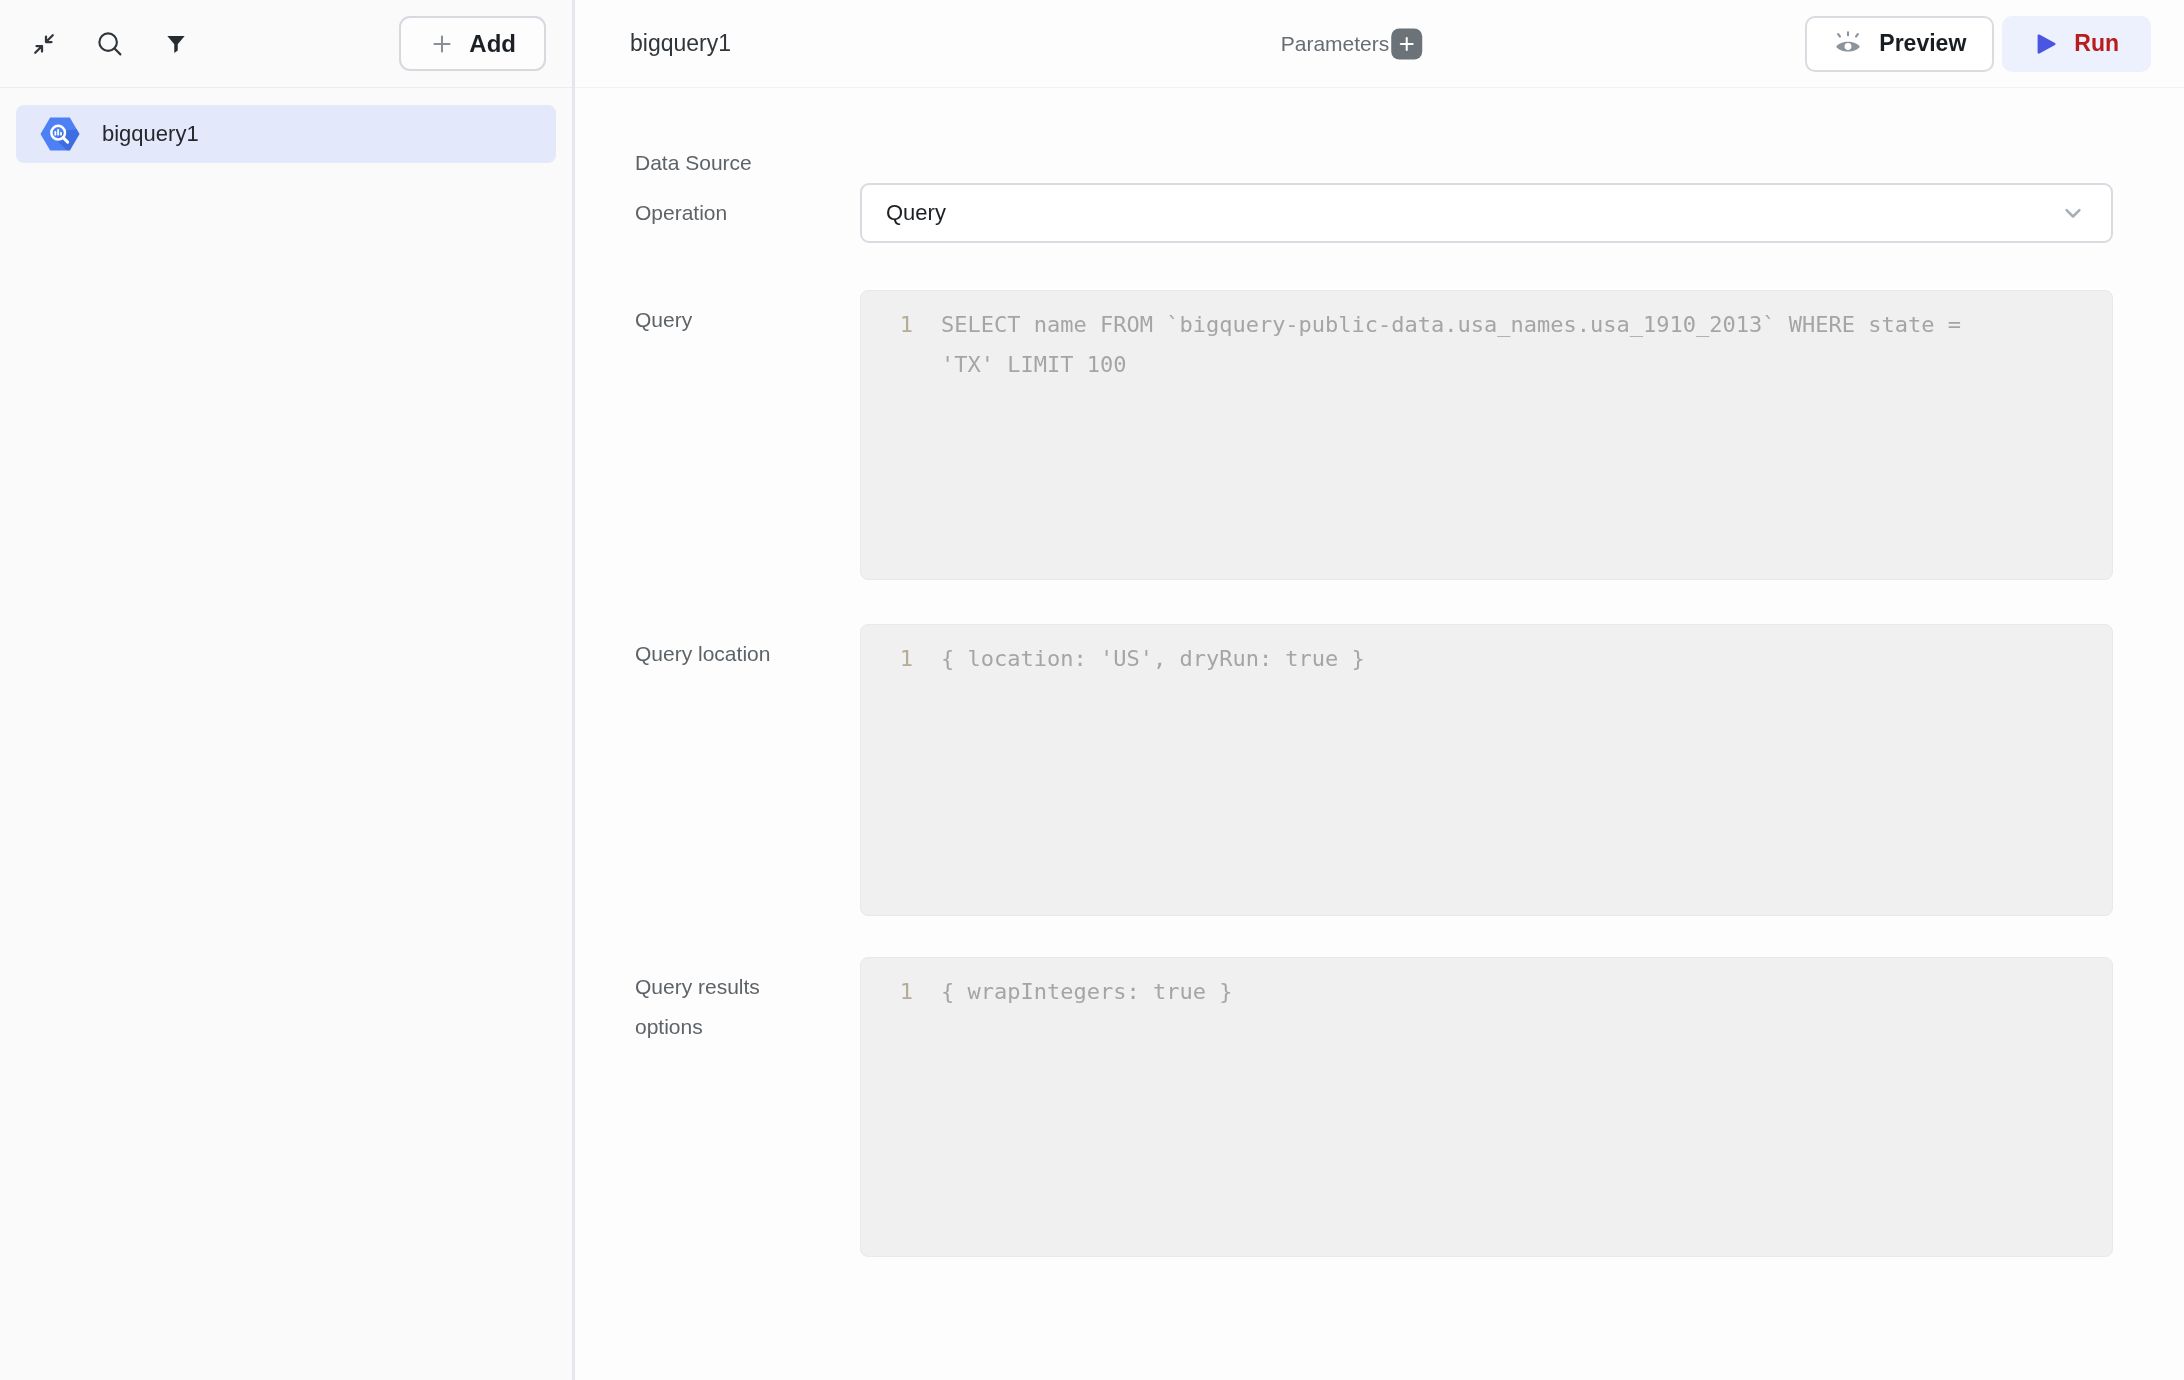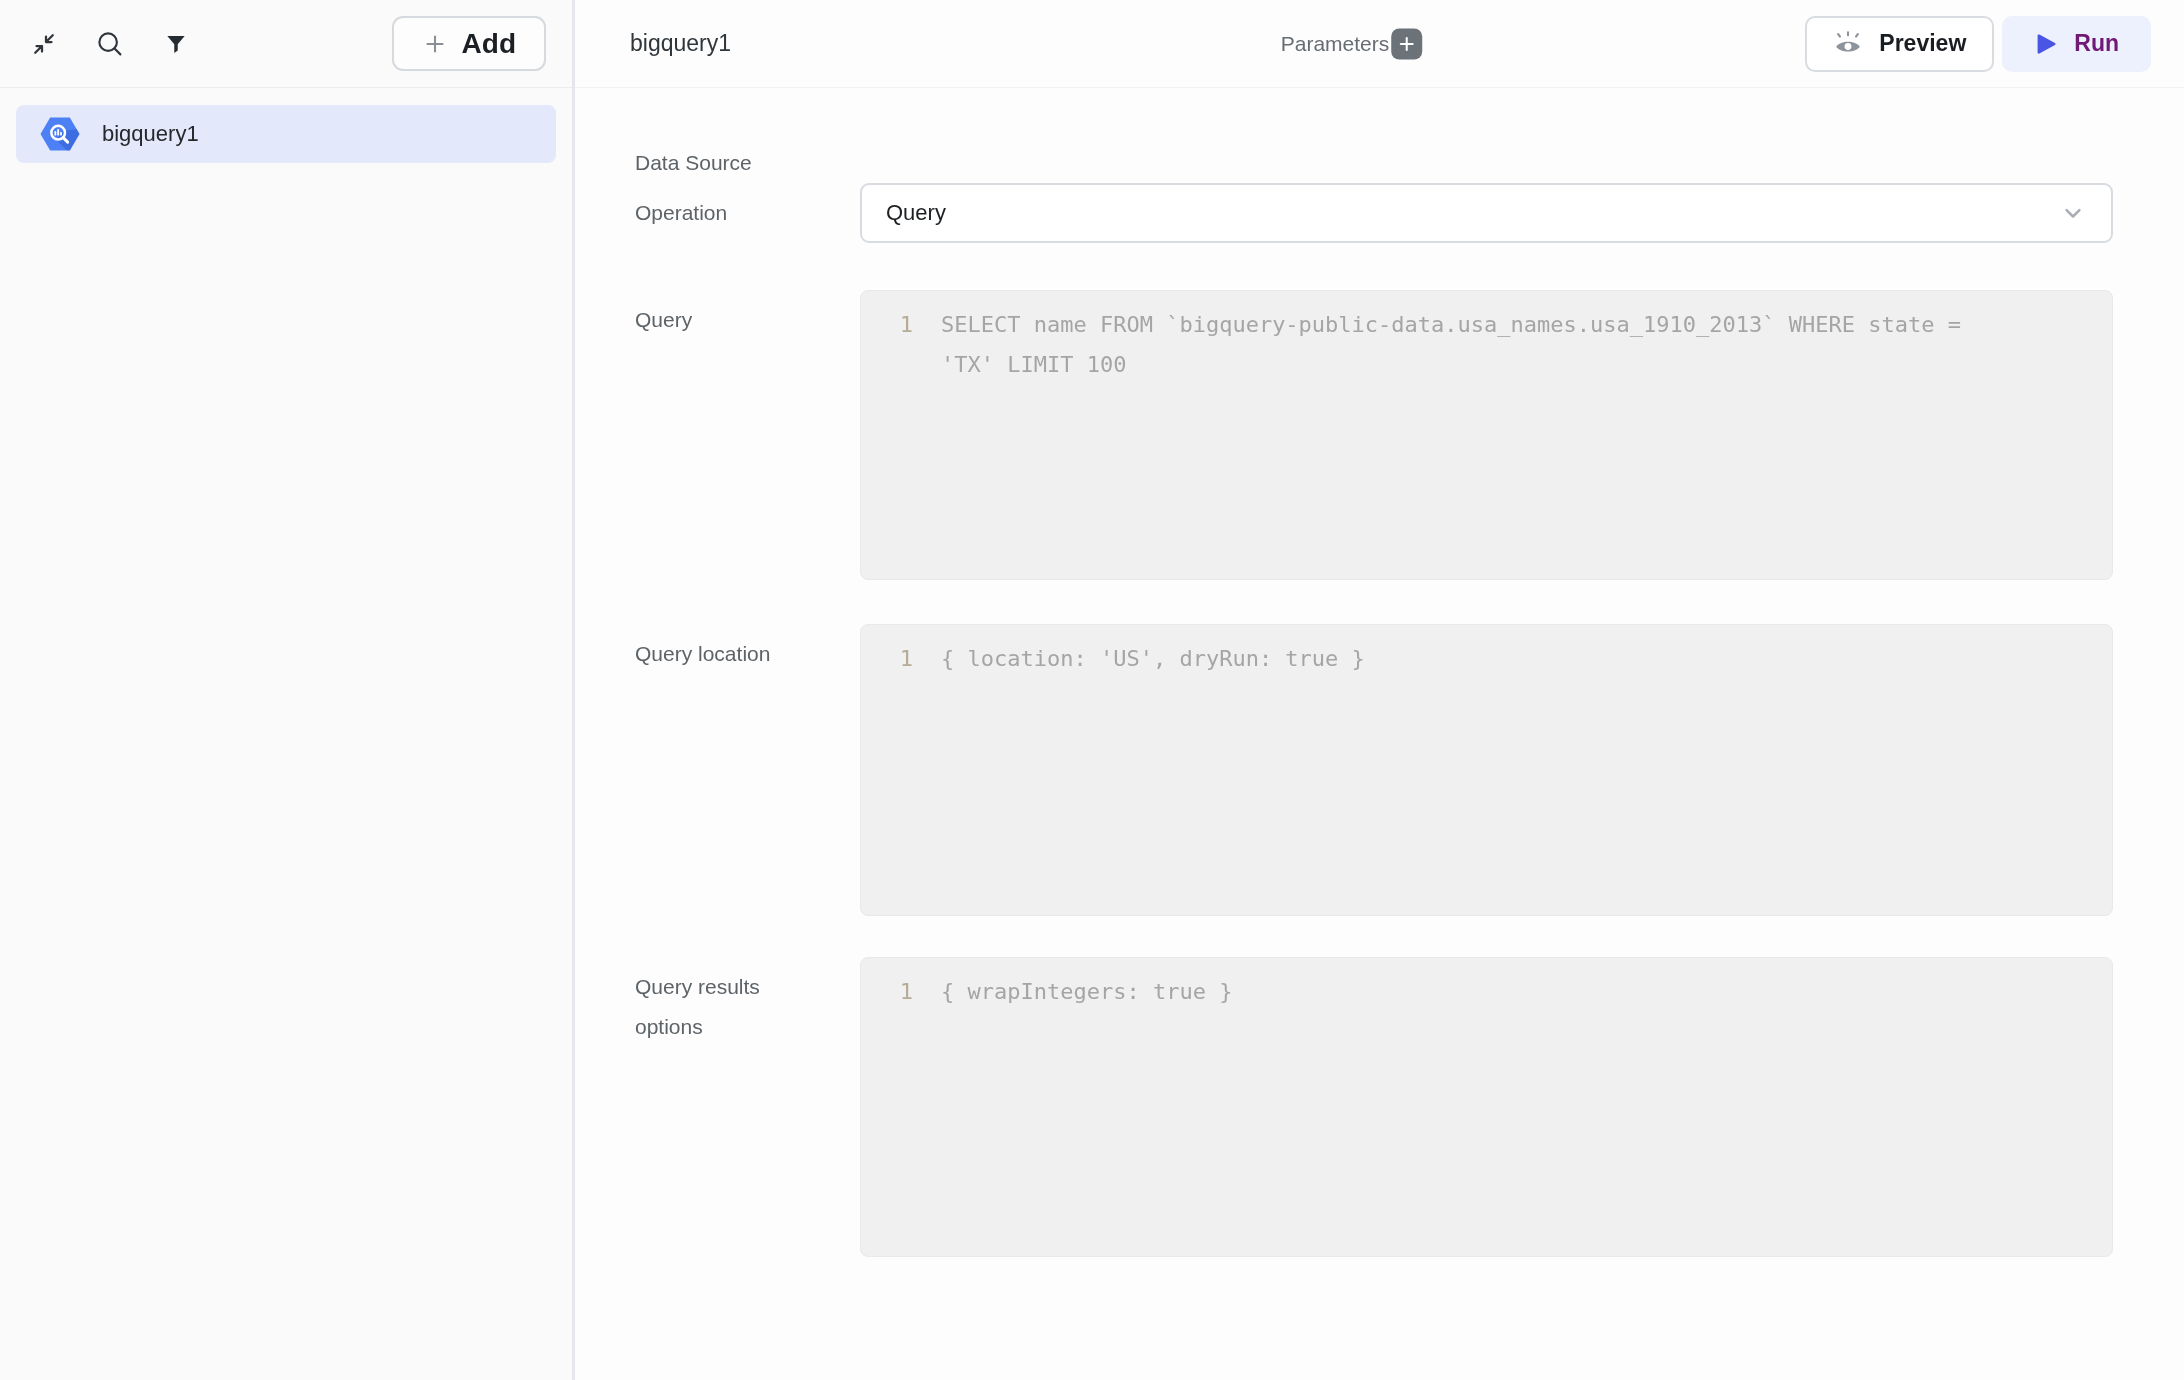--- a/index.html
+++ b/index.html
@@ -5,35 +5,35 @@
   * { margin:0; padding:0; box-sizing:border-box; }
   html,body { background:#ffffff; }
   body { font-family:"Liberation Sans","DejaVu Sans",sans-serif; overflow:hidden; }
   .app { width:2184px; height:1380px; display:flex; background:#fdfdfe; }
 
   
   .sidebar { width:575px; flex:0 0 575px; background:#fafafa; border-right:3px solid #e6e7ee; display:flex; flex-direction:column; }
   .sidebar-topbar { height:88px; flex:0 0 88px; border-bottom:1px solid #ededf0; display:flex; align-items:center; padding:0 26px; gap:30px; }
   .icon-btn { width:36px; height:36px; display:flex; align-items:center; justify-content:center; cursor:pointer; border-radius:6px; }
   .topbar-spacer { flex:1; }
-  .add-btn { height:55px; border:2px solid #d6d9de; border-radius:11px; background:#fdfdfd; display:flex; align-items:center; justify-content:center; gap:14px; font-size:28px; font-weight:700; color:#1c2024; padding:0 28px; cursor:pointer; }
+  .add-btn { height:55px; border:2px solid #d6d9de; border-radius:11px; background:#fdfdfd; display:flex; align-items:center; justify-content:center; gap:14px; font-size:24px; font-weight:700; color:#1c2024; padding:0 28px; cursor:pointer; }
   .query-list { padding:17px 16px; }
   .query-item { height:58px; background:#e3e9fb; border-radius:8px; display:flex; align-items:center; padding:0 14px 0 24px; gap:22px; cursor:pointer; }
   .query-item-label { font-size:22px; color:#24282c; }
 
   
   .main { flex:1; display:flex; flex-direction:column; background:#fdfdfe; min-width:0; }
   .main-header { height:88px; flex:0 0 88px; border-bottom:1px solid #f0f1f4; display:flex; align-items:center; padding:0 33px; position:relative; }
   .main-title { font-size:23px; font-weight:500; color:#30363a; margin-left:22px; }
   .params-group { position:absolute; left:calc(50% - 28px); top:50%; transform:translate(-50%,-50%); display:flex; align-items:center; gap:2px; }
   .params-label { font-size:21px; font-weight:500; color:#676d72; }
   .params-add { width:31px; height:31px; border-radius:8px; background:#6b7378; display:flex; align-items:center; justify-content:center; cursor:pointer; }
   .header-actions { margin-left:auto; display:flex; align-items:center; gap:8px; }
   .preview-btn { height:56px; padding:0 26px; border:2px solid #d8dbdf; border-radius:10px; background:#ffffff; display:flex; align-items:center; gap:16px; font-size:23px; font-weight:700; color:#191c20; cursor:pointer; }
-  .run-btn { height:56px; padding:0 32px; border:none; border-radius:10px; background:#edf0fd; display:flex; align-items:center; gap:16px; font-size:23px; font-weight:700; color:#701a75; cursor:pointer; }
+  .run-btn { height:56px; padding:0 32px; border:none; border-radius:10px; background:#edf0fd; display:flex; align-items:center; gap:16px; font-size:23px; font-weight:700; color:#b91c1c; cursor:pointer; }
 
   
   .content { padding:55px 71px 0 60px; }
   .form-row { display:flex; }
   .row-select { align-items:center; }
   .row-code { align-items:flex-start; }
   .form-label { flex:0 0 225px; width:225px; padding-right:30px; font-size:21px; font-weight:500; color:#5d6367; line-height:40px; }
   .row-code .form-label { padding-top:10px; }
   .select-field { flex:1; height:60px; border:2px solid #d8dce0; border-radius:9px; background:#fff; display:flex; align-items:center; padding:0 24px; font-size:22px; color:#1c2023; cursor:pointer; }
   .select-value { flex:1; }

